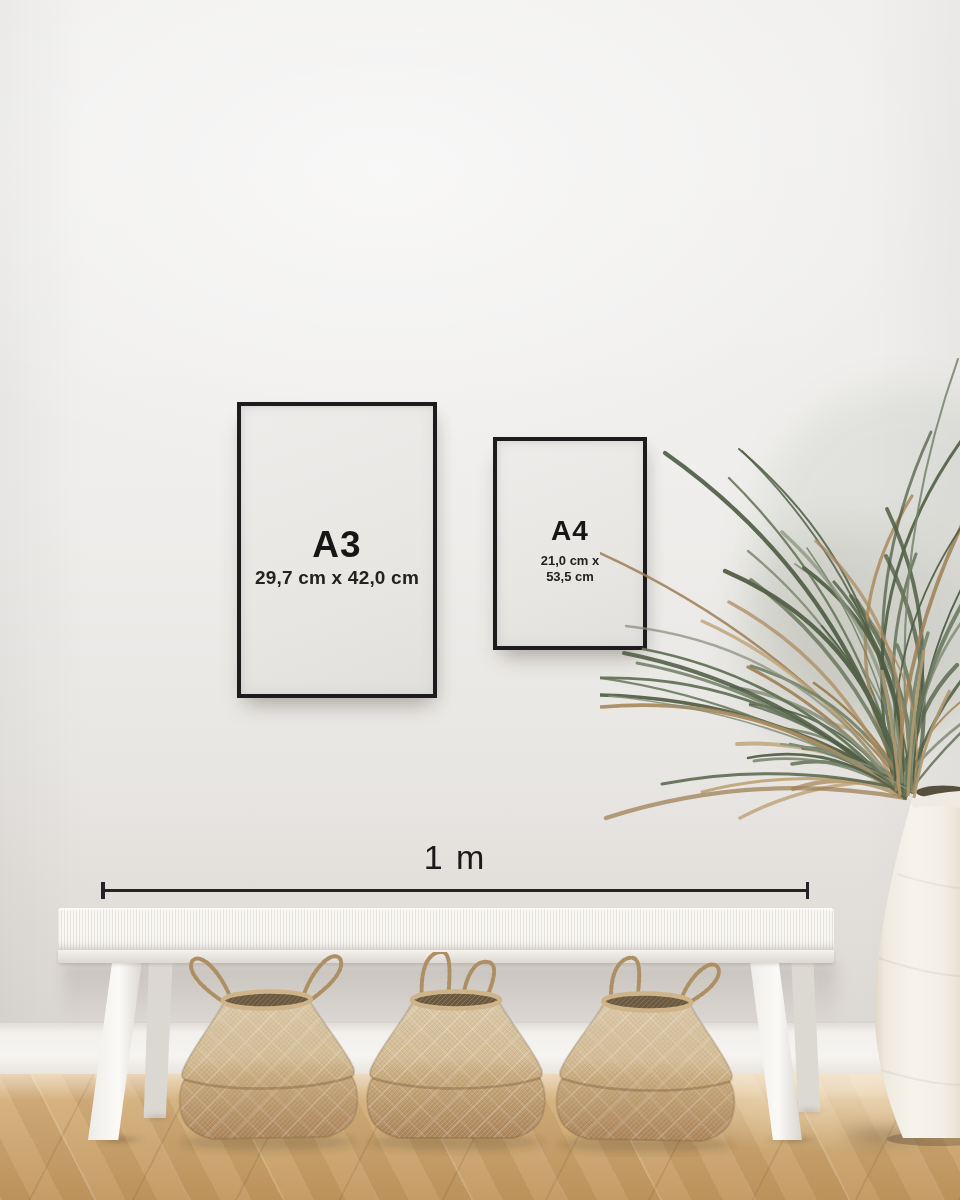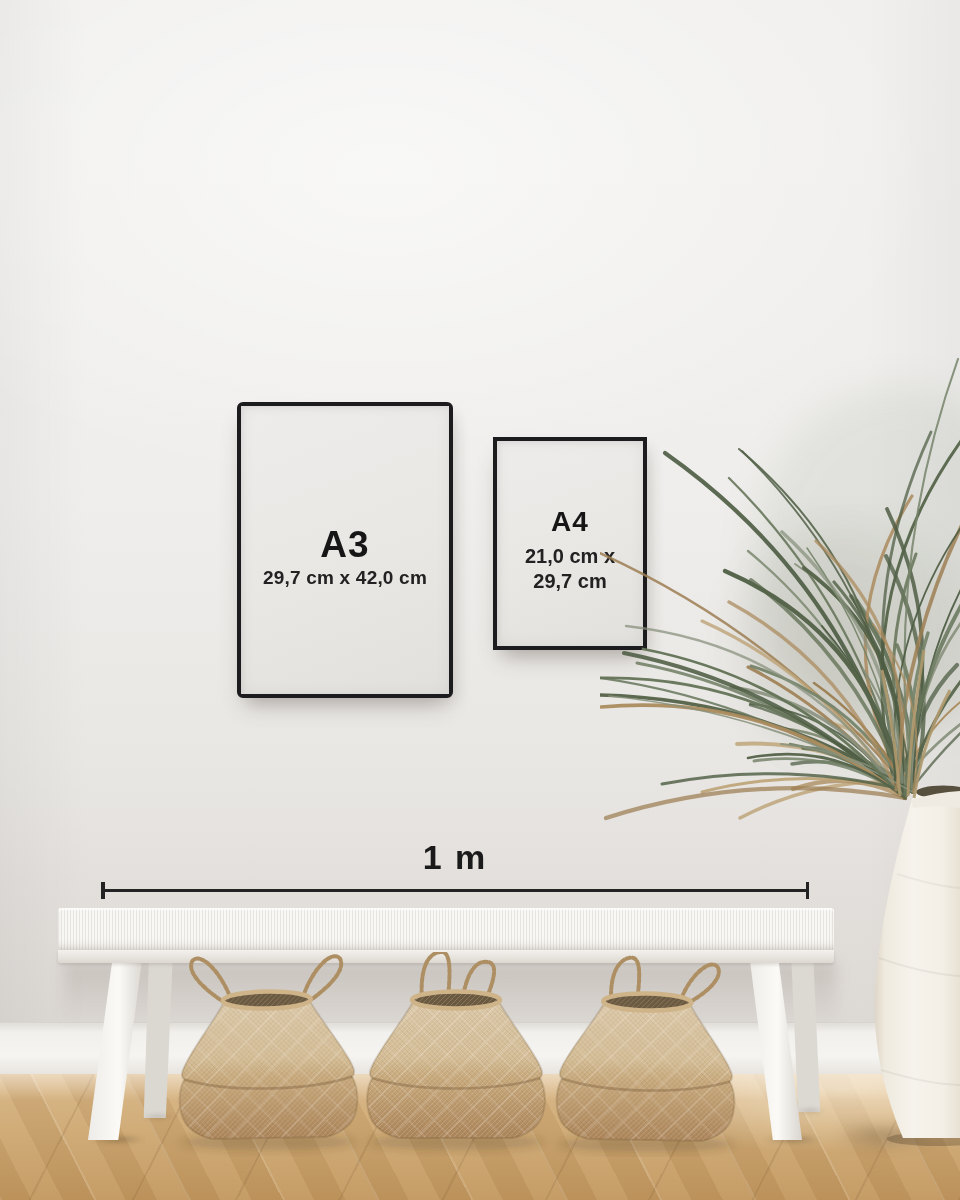--- a/index.html
+++ b/index.html
@@ -28,38 +28,38 @@
   .wall-shadow-plant{position:absolute;left:690px;top:470px;width:280px;height:350px;
     background:radial-gradient(closest-side, rgba(110,100,86,.12), transparent 75%);
     filter:blur(14px);}
   .bench-wall-shadow{position:absolute;left:64px;top:962px;width:772px;height:58px;
     background:linear-gradient(180deg, rgba(105,95,82,.20), rgba(105,95,82,.02));
     filter:blur(7px);}
 
   
   .frame{position:absolute;border:4px solid #1c1c1e;background:#e9e7e4;
     box-shadow:0 14px 22px -8px rgba(70,60,48,.30), 6px 8px 14px -4px rgba(70,60,48,.12);}
-  .frame-a3{left:237px;top:402px;width:216px;height:296px;border-radius:6px;}
+  .frame-a3{left:237px;top:402px;width:200px;height:296px;}
   .frame-a4{left:493px;top:437px;width:154px;height:213px;}
   .poster{width:100%;height:100%;display:flex;flex-direction:column;align-items:center;justify-content:center;
     background:linear-gradient(160deg,#edecea 0%,#e9e7e4 55%,#e2e0dc 100%);
     box-shadow:inset 0 0 16px rgba(0,0,0,.05), inset 2px 2px 5px rgba(0,0,0,.05);
     text-align:center;color:#161616;}
   .frame-a3 .poster{padding-top:14px;}
   .frame-a4 .poster{padding-top:14px;}
   .size-label{font-weight:700;letter-spacing:1px;line-height:1.1;}
   .frame-a3 .size-label{font-size:37px;}
   .frame-a4 .size-label{font-size:28px;}
   .size-dims{font-weight:700;color:#222;}
   .frame-a3 .size-dims{font-size:19px;margin-top:1px;letter-spacing:.2px;}
-  .frame-a4 .size-dims{font-size:20px;margin-top:6px;line-height:1.25;}
+  .frame-a4 .size-dims{font-size:13px;margin-top:6px;line-height:1.25;}
 
   
   .scale-label{position:absolute;left:355px;top:838px;width:200px;text-align:center;
-    font-size:34px;font-weight:700;color:#1a1a1a;letter-spacing:2px;}
+    font-size:34px;font-weight:400;color:#1a1a1a;letter-spacing:2px;}
   .scale-line{position:absolute;left:102px;top:889px;width:706px;height:3px;background:#232323;}
   .scale-line .tick{position:absolute;top:-7px;width:3.5px;height:17px;background:#232323;}
   .tick-l{left:-1px;} .tick-r{right:-1px;}
 
   
   .bench-seat{position:absolute;left:58px;top:908px;width:776px;height:44px;border-radius:3px 3px 0 0;
     background:
       repeating-linear-gradient(90deg,#e7e4df 0 1px, #f8f7f4 1px 3px),
       linear-gradient(180deg,#fbfaf8,#efede9);
     box-shadow:inset 0 2px 2px rgba(255,255,255,.8), inset 0 -9px 10px -6px rgba(120,110,95,.40);}
@@ -95,21 +95,21 @@
     <div class="poster">
       <div class="size-label">A3</div>
       <div class="size-dims">29,7 cm x 42,0 cm</div>
     </div>
   </div>
   <div class="frame frame-a4">
     <div class="poster">
       <div class="size-label">A4</div>
       <div class="size-dims">
         <div>21,0 cm x</div>
-        <div>29,7 cm</div>
+        <div>53,5 cm</div>
       </div>
     </div>
   </div>
 
   <div class="scale-label">1 m</div>
   <div class="scale-line">
     <span class="tick tick-l"></span>
     <span class="tick tick-r"></span>
   </div>
 

